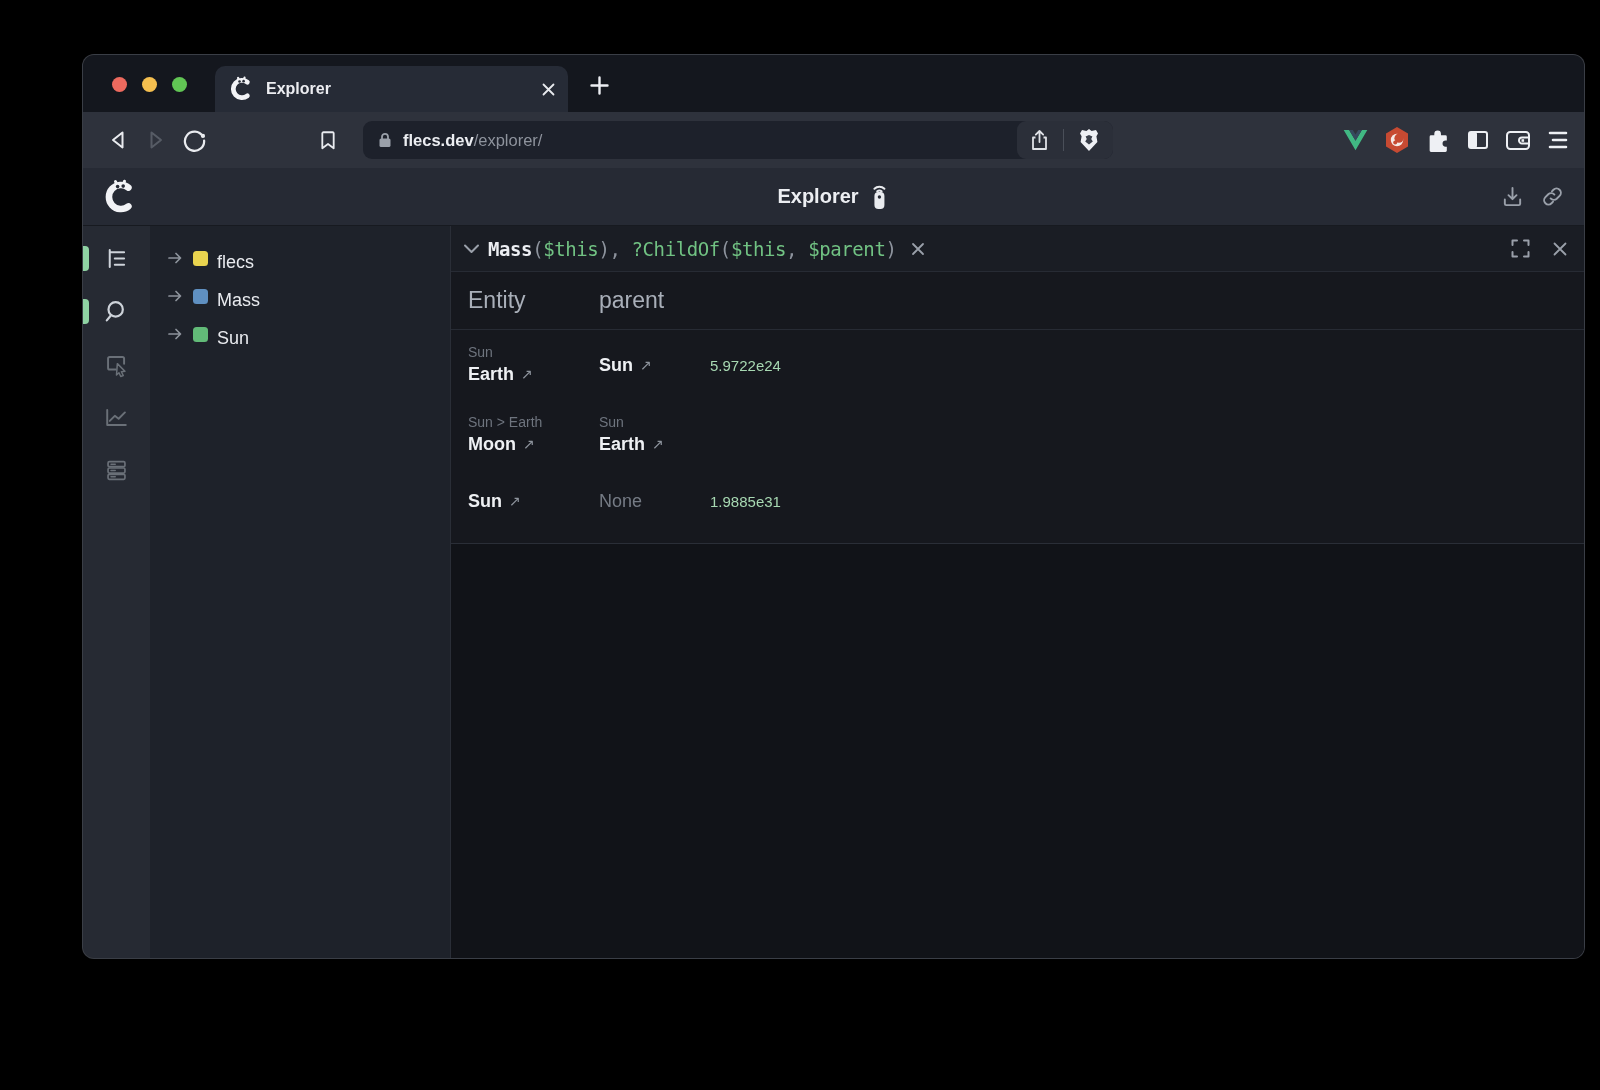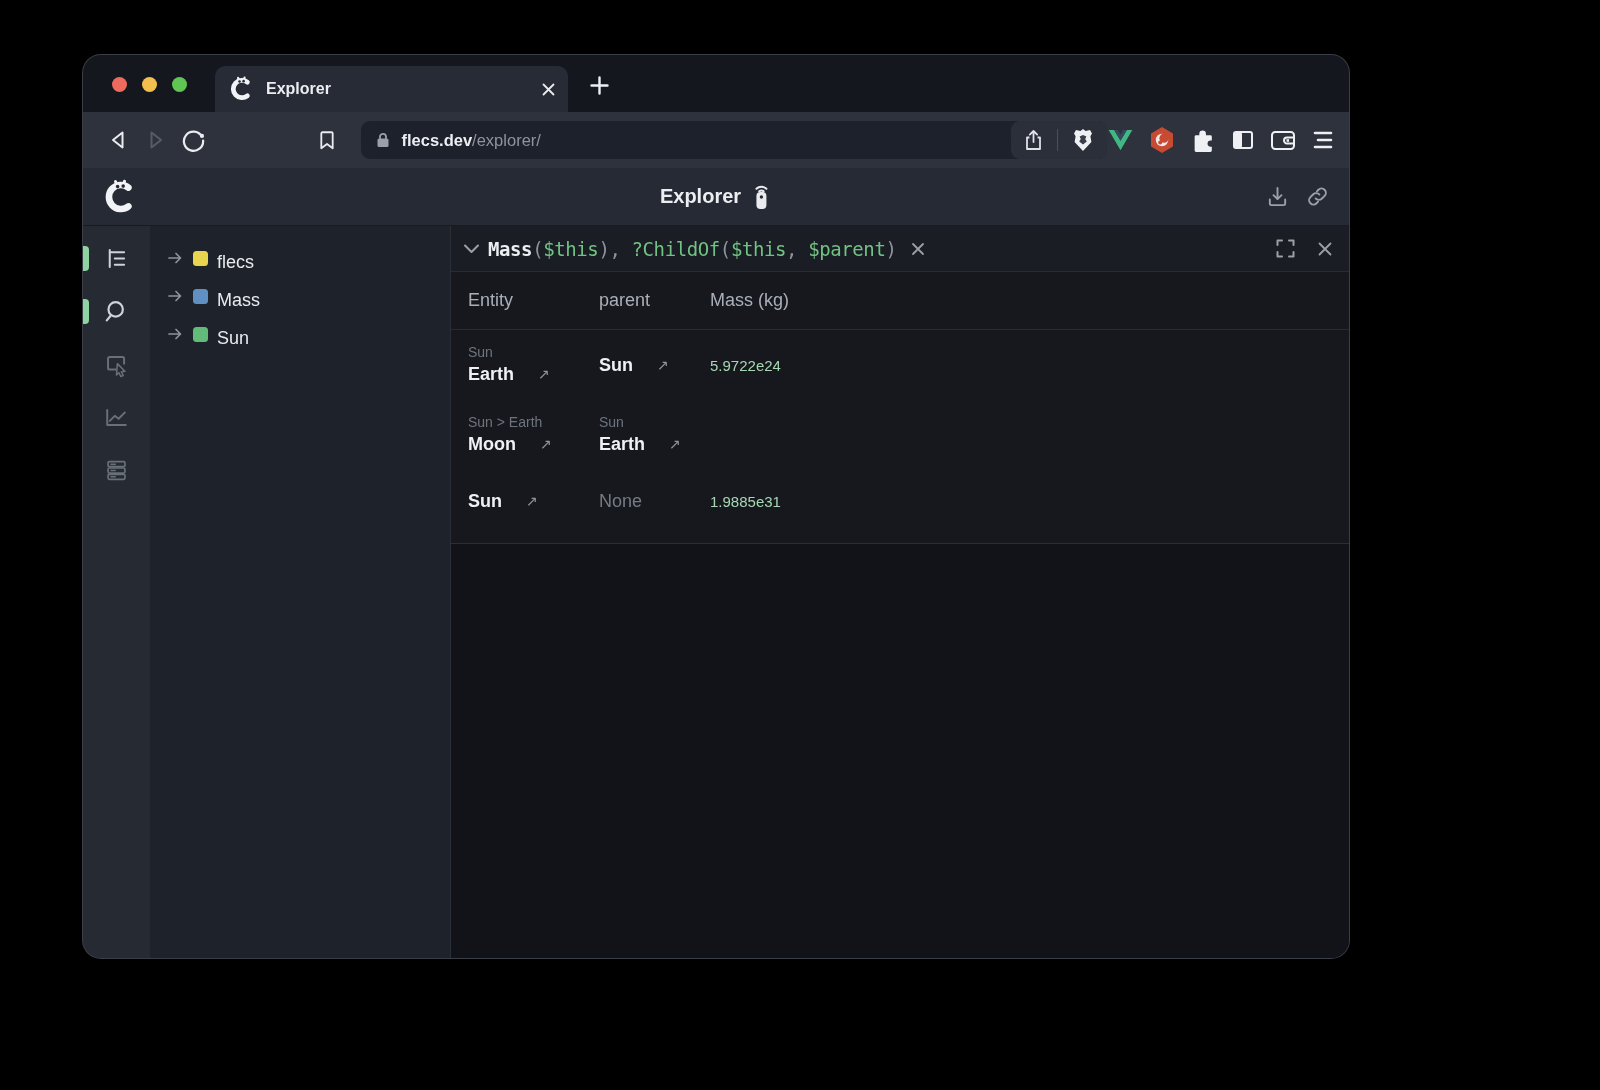--- a/index.html
+++ b/index.html
@@ -1,17 +1,17 @@
 <!DOCTYPE html>
 <html><head>
 <meta charset="utf-8">
 <style>
   * { margin:0; padding:0; box-sizing:border-box; }
   html,body { width:1600px; height:1090px; background:#000; font-family:"Liberation Sans", sans-serif; }
-  .window { position:absolute; left:83px; top:55px; width:1266px; height:903px; border-radius:18px;
+  .window { position:absolute; left:83px; top:55px; width:1501px; height:903px; border-radius:11px;
             overflow:hidden; background:#404040; display:flex; flex-direction:column;
             box-shadow:0 0 0 1px #3a3e46, 0 24px 60px rgba(0,0,0,.65); }
 
   
   .tabbar { height:57px; background:#14171e; position:relative; flex:none; }
   .traffic { position:absolute; left:29px; top:22px; display:flex; gap:15px; }
   .light { width:15px; height:15px; border-radius:50%; }
   .tab { position:absolute; left:132px; bottom:0; width:353px; height:46px; background:#262b36;
          border-radius:10px 10px 0 0; display:flex; align-items:center; padding:0 12px 0 14px; gap:11px; }
   .tab-title { color:#ecedf1; font-size:16px; font-weight:700; flex:1; }
@@ -55,30 +55,30 @@
               align-items:center; padding:0 16px 0 12px; gap:8px; flex:none; }
   .query-input { display:flex; align-items:center; font-family:"DejaVu Sans Mono", monospace;
                  font-size:19px; letter-spacing:-0.4px; white-space:pre; cursor:text; }
   .q-plain { color:#eceef2; font-weight:700; }
   .q-var   { color:#71c283; }
   .q-pred  { color:#71c283; }
   .q-punct { color:#8d939d; }
   .qspacer { flex:1; }
 
   .thead { display:flex; align-items:center; height:58px; padding-left:17px; border-bottom:1px solid #272b34;
-           color:#a9afb9; font-size:18px; flex:none; }
+           color:#a9afb9; font-size:23px; flex:none; }
   .col-entity { width:131px; }
   .col-parent { width:111px; }
   .col-mass   { flex:1; }
   .trow { display:flex; align-items:center; padding-left:17px; flex:none; }
   .row-tall { height:70px; }
   .row-short { height:62px; }
   .cell-path { font-size:14px; color:#6e747e; line-height:19px; }
   .cell-name { font-size:18px; font-weight:600; color:#eef0f3; line-height:25px;
-               display:flex; align-items:center; gap:24px; cursor:pointer; }
+               display:flex; align-items:center; gap:7px; cursor:pointer; }
   .cell-name.muted { color:#757b85; font-weight:400; cursor:default; }
   .ext-arrow { font-size:14px; color:#8d939c; font-weight:400; }
   .cell-mass { font-size:15px; font-weight:500; color:#a7d8b2; }
   .rows-pad { height:12px; border-bottom:1px solid #2a2e37; flex:none; }
   .below { flex:1; background:#111318; }
 
   svg { display:block; }
 </style>
 </head>
 <body>
@@ -331,21 +331,20 @@
         <button class="icon-btn">
           <svg width="16" height="16" viewBox="0 0 16 16">
               <path d="M2.5 2.5 L13.5 13.5 M13.5 2.5 L2.5 13.5" stroke="#9aa0aa" stroke-width="1.8" stroke-linecap="round"></path>
             </svg>
         </button>
       </div>
 
       <div class="thead">
         <div class="col-entity">Entity</div>
         <div class="col-parent">parent</div>
-        <div class="col-mass">Mass (kg)</div>
       </div>
 
       <div class="trow row-tall">
         <div class="col-entity">
           <div class="cell-path">Sun</div>
           <div class="cell-name">
               <span>Earth</span>
               <span class="ext-arrow">↗</span>
             </div>
         </div>

